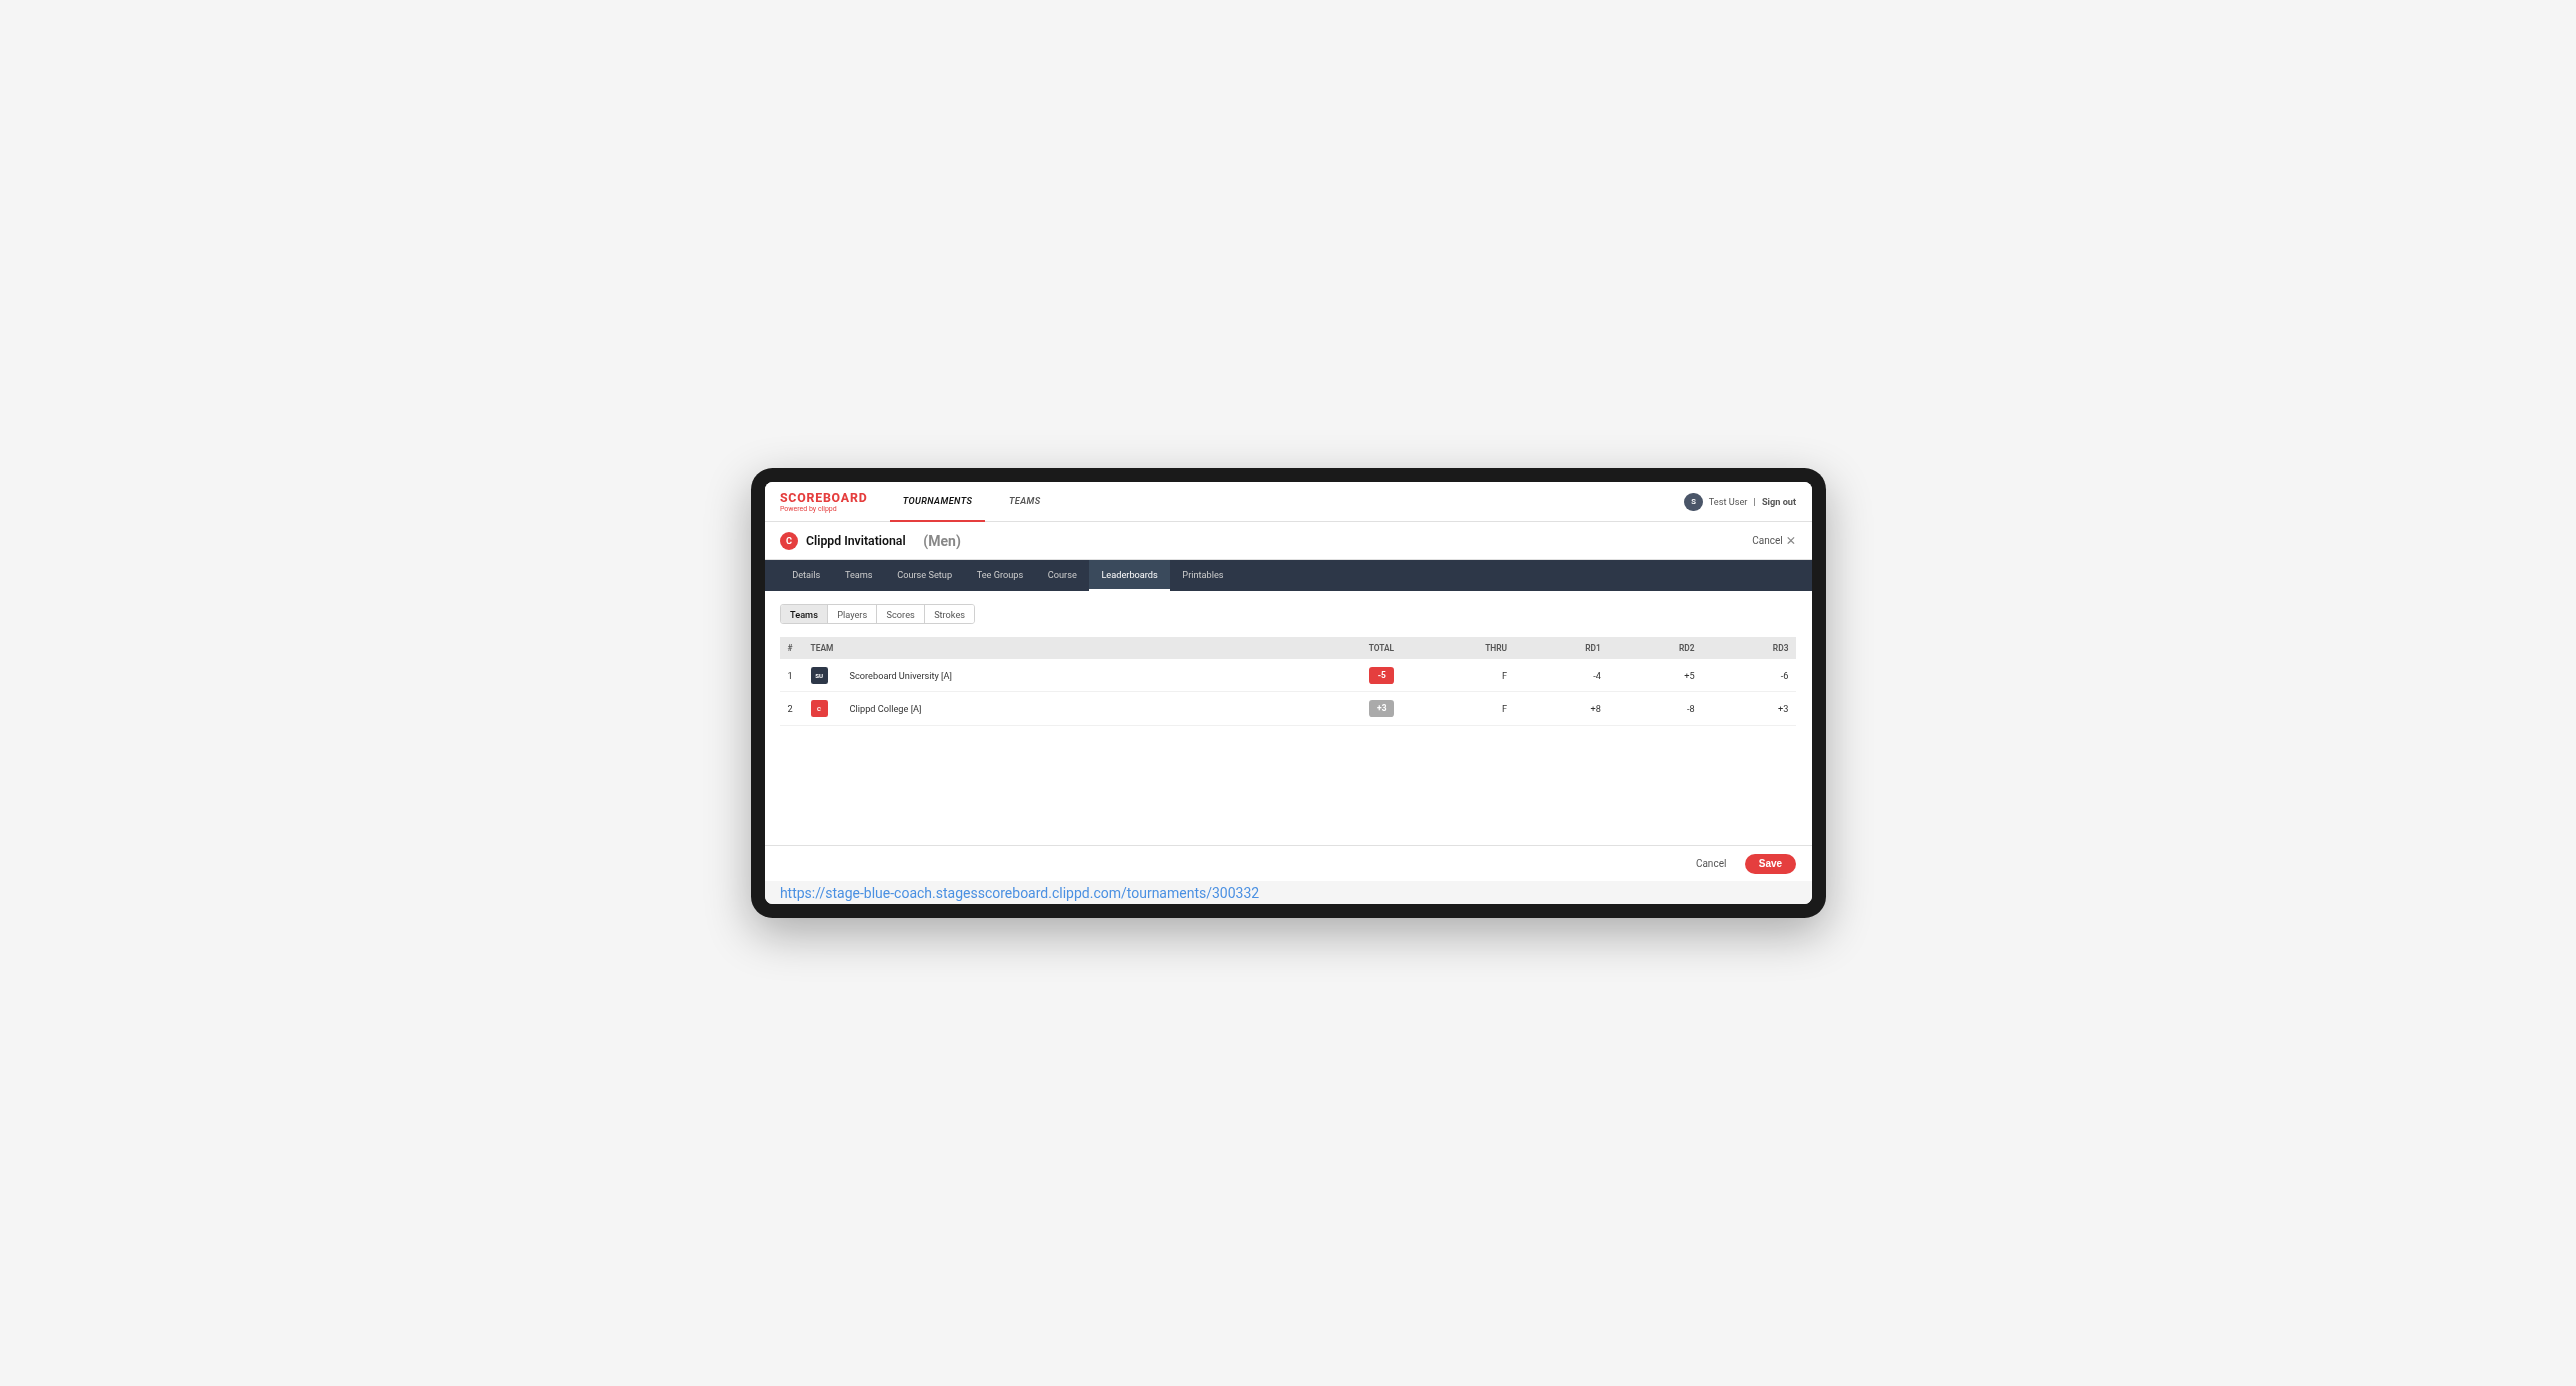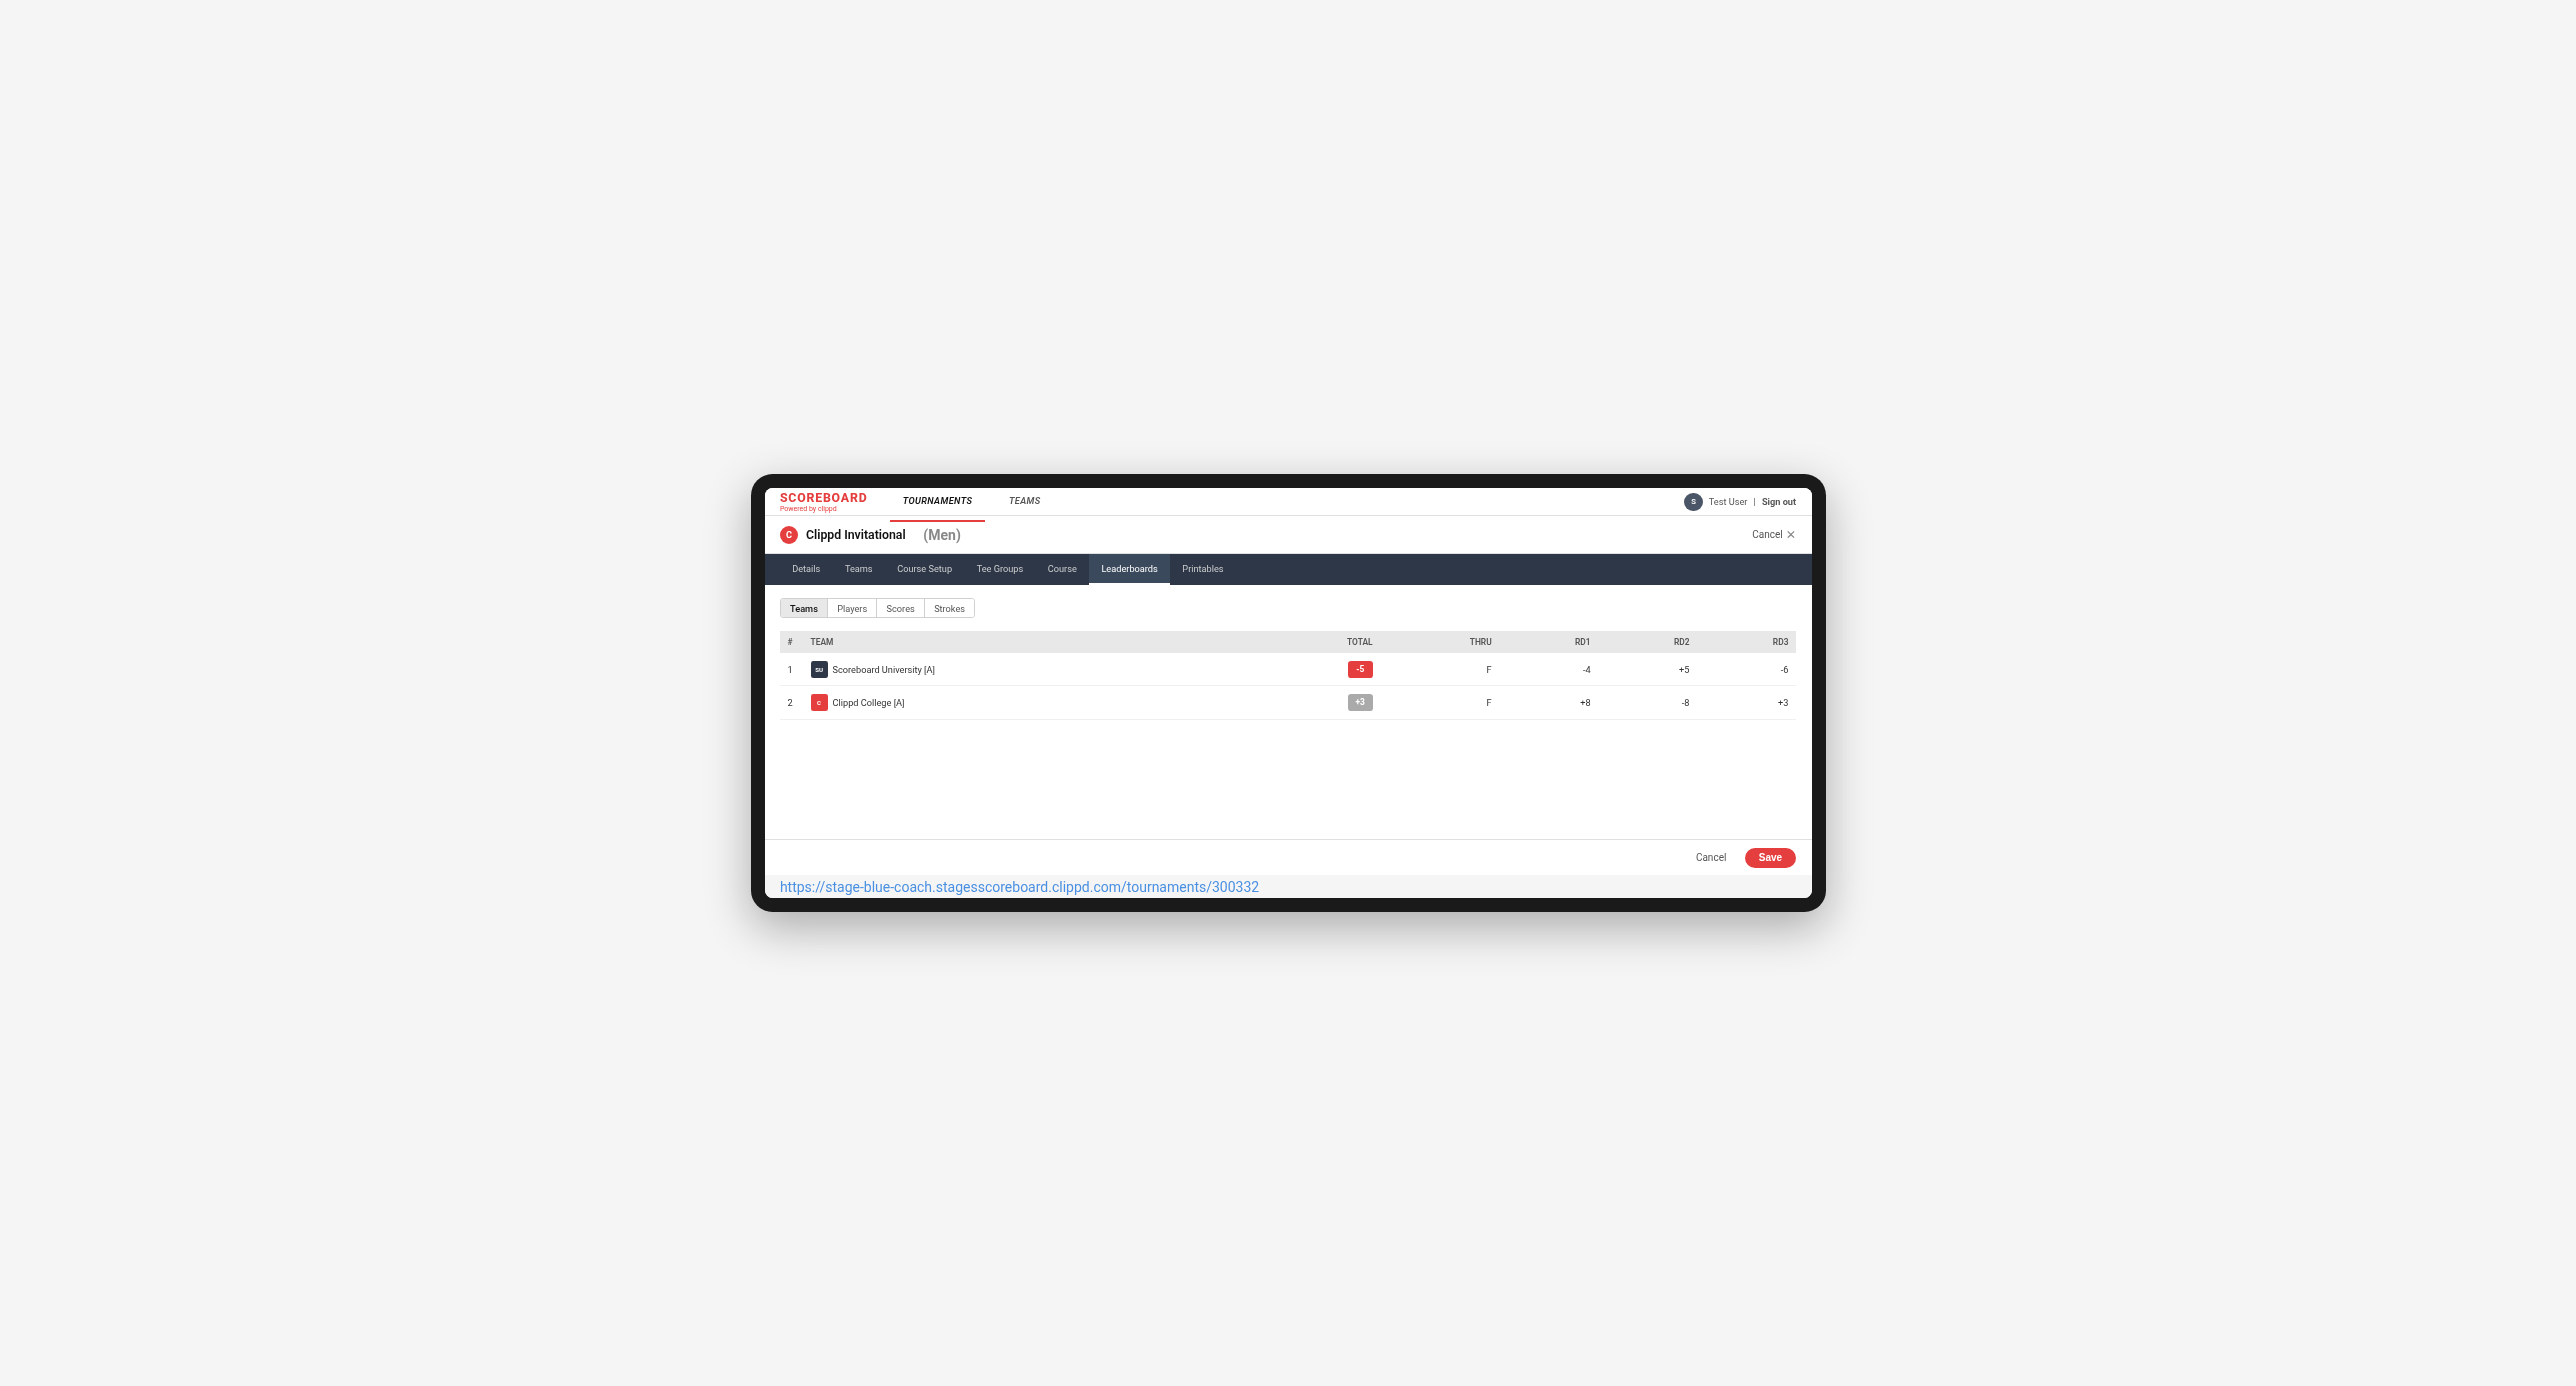--- a/index.html
+++ b/index.html
@@ -44,21 +44,21 @@
       border-radius: 7.7px;
       overflow: hidden;
     }
     
     .top-nav {
       background: #fff;
       border-bottom: 0.8px solid #e0e0e0;
       display: flex;
       align-items: center;
       padding: 0 15.4px;
-      height: 28px;
+      height: 40px;
     }
     .logo-area {
       display: flex;
       flex-direction: column;
       margin-right: 23px;
     }
     .logo-text {
       font-size: 12.3px;
       font-weight: 800;
       color: #1a1a1a;
@@ -232,21 +232,21 @@
     .leaderboard-table td {
       padding: 7.7px 7.7px;
       font-size: 9.2px;
       color: #333;
       border-bottom: 0.8px solid #f0f0f0;
     }
     .leaderboard-table td.right { text-align: right; }
     .team-cell {
       display: flex;
       align-items: center;
-      gap: 5px;
+      gap: 22px;
     }
     .team-logo {
       width: 17px;
       height: 17px;
       border-radius: 2.3px;
       background: #2d3748;
       display: flex;
       align-items: center;
       justify-content: center;
       color: white;

